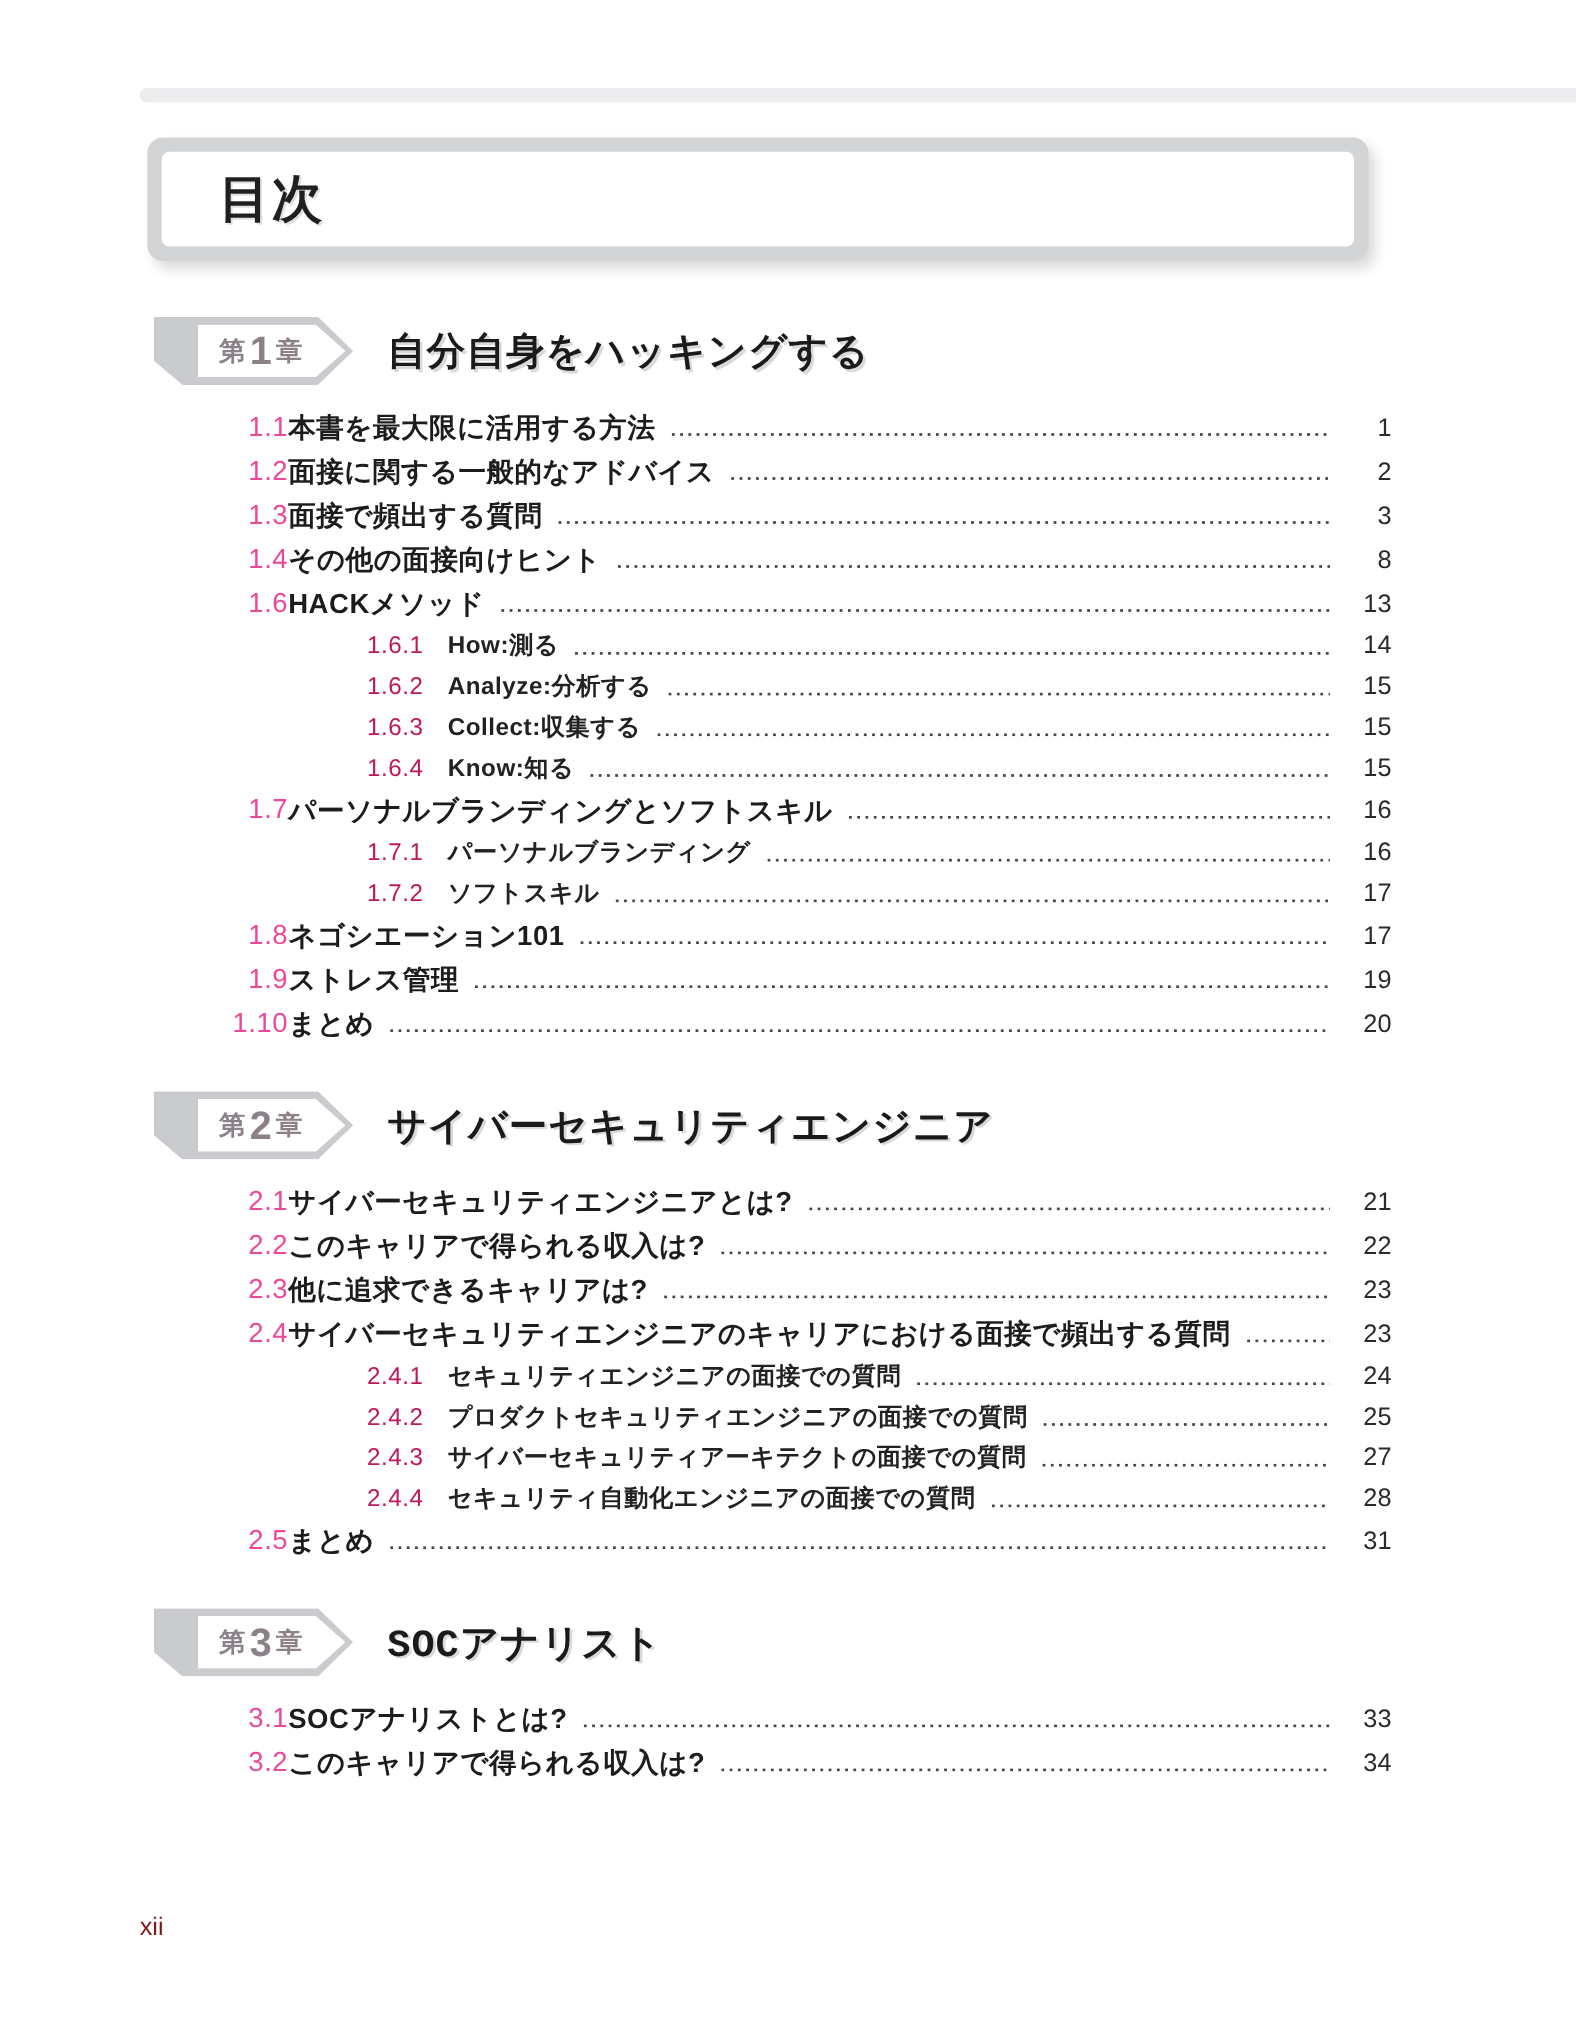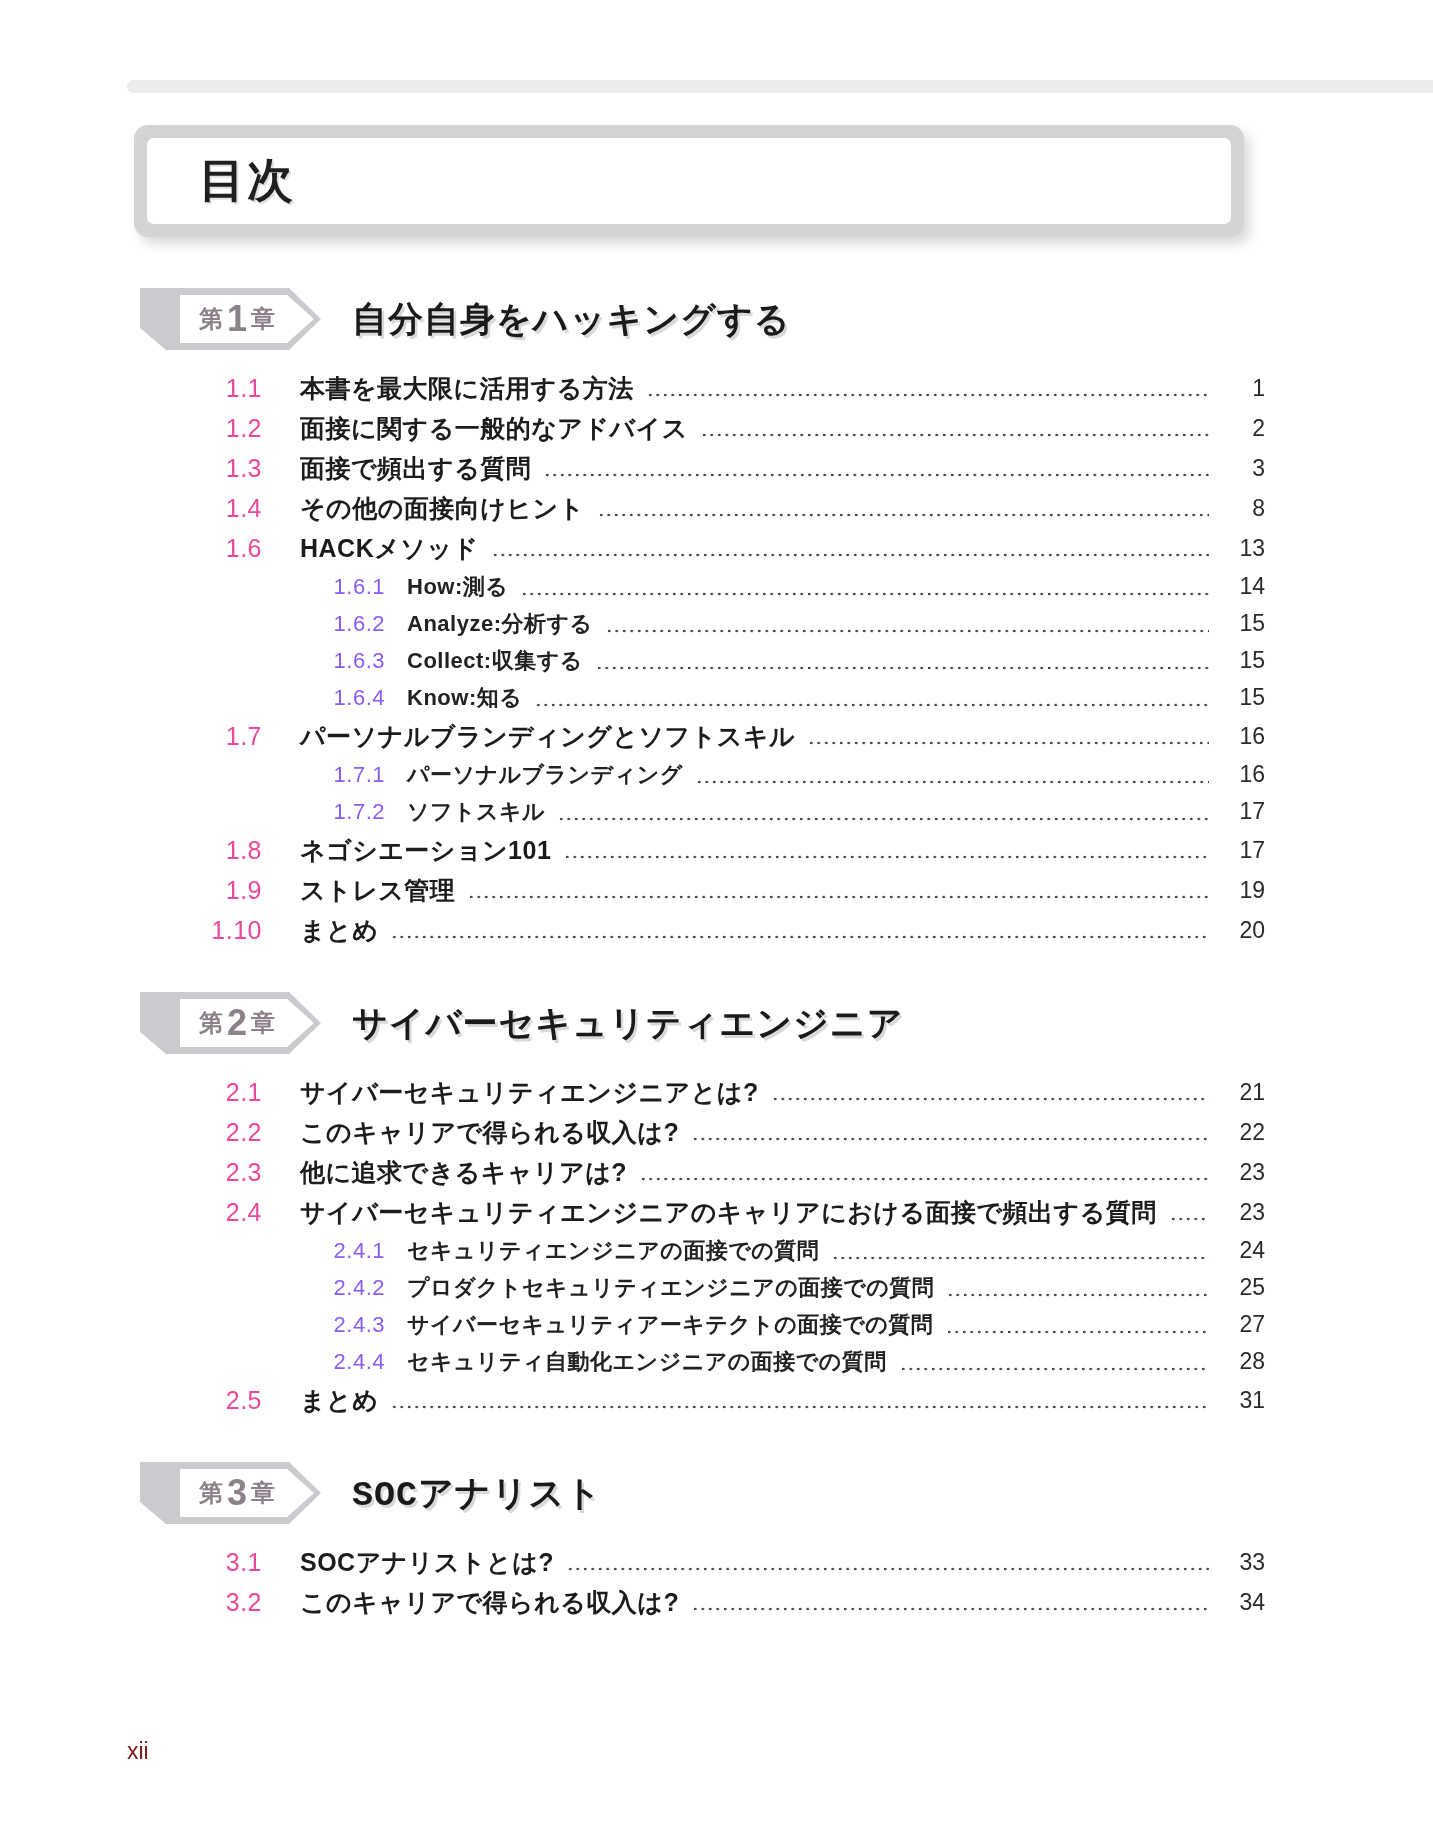--- a/index.html
+++ b/index.html
@@ -51,23 +51,23 @@
     font-family:Liberation Mono, monospace;
   }
   
   .rows{margin-top:18px;}
   .row{display:flex;align-items:center;height:40px;}
   .row.sub{height:37px;}
   .num{
     flex:none;width:135px;text-align:right;font-weight:400;font-size:25px;
     color:#ec4899;letter-spacing:0.5px;
   }
-  .row.sub .num{width:258px;font-weight:400;font-size:22px;color:#8b5cf6;}
+  .row.sub .num{width:258px;font-weight:400;font-size:22px;color:#be185d;}
   .title{
-    margin-left:38px;font-size:25px;font-weight:600;color:#1c1c1e;
+    font-size:25px;font-weight:600;color:#1c1c1e;
     white-space:nowrap;letter-spacing:0.5px;
   }
   .row.sub .title{margin-left:22px;font-size:22px;font-weight:700;color:#222224;}
   .leader{
     flex:1;height:4px;align-self:center;margin:14px 10px 0 14px;
     background-image:radial-gradient(circle at 2px 2px,#454545 1.3px,transparent 1.6px);
     background-size:7.5px 4px;background-repeat:repeat-x;background-position:left center;
   }
   .pg{flex:none;min-width:46px;text-align:right;font-size:23px;font-weight:400;color:#2a2a2c;}
   

